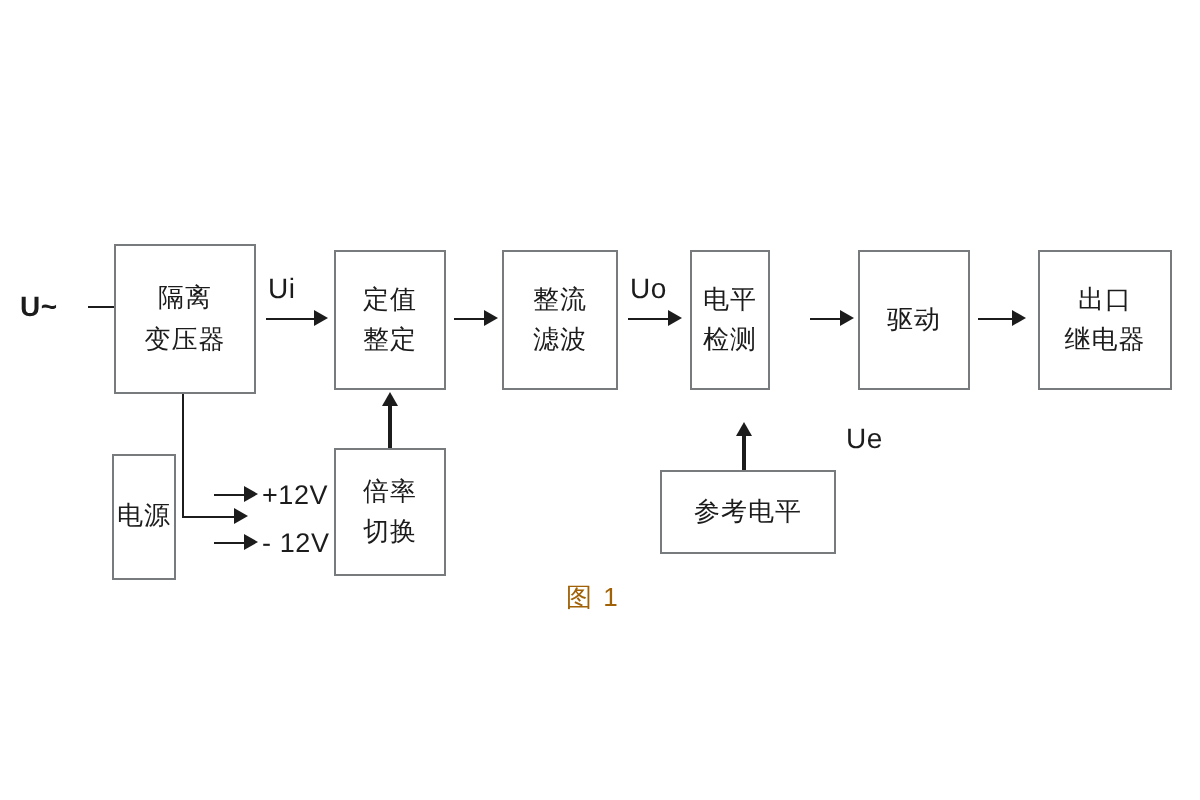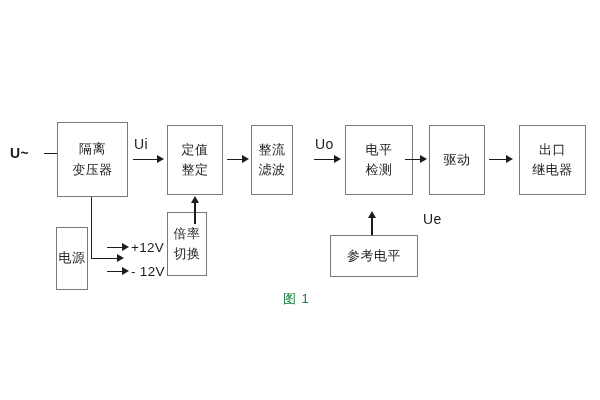--- a/index.html
+++ b/index.html
@@ -55,21 +55,21 @@
   }
   .lbl {
     position: absolute;
     color: #1c1c1c;
     font-size: 14px;
     white-space: nowrap;
     letter-spacing: 0.3px;
   }
   .lbl-cn {
     position: absolute;
-    color: #15803d;
+    color: #a16207;
     font-size: 13px;
     white-space: nowrap;
     letter-spacing: 1px;
     text-align: right;
   }
 </style>
 </head>
 <body>
 
 <div id="canvas">
@@ -89,26 +89,26 @@
   <div class="box" style="left:57px; top:122px; width:71px; height:75px;text-align:center;">
     <span class="line">隔离</span>
     <span class="line">变压器</span>
   </div>
 
   <div class="box" style="left:167px; top:125px; width:56px; height:70px;">
     <span class="line">定值</span>
     <span class="line">整定</span>
   </div>
 
-  <div class="box" style="left:251px; top:125px; width:42px; height:70px;">
+  <div class="box" style="left:251px; top:125px; width:58px; height:70px;">
     <span class="line">整流</span>
     <span class="line">滤波</span>
   </div>
 
-  <div class="box" style="left:345px; top:125px; width:68px; height:70px;">
+  <div class="box" style="left:345px; top:125px; width:40px; height:70px;">
     <span class="line">电平</span>
     <span class="line">检测</span>
   </div>
 
   <div class="box" style="left:429px; top:125px; width:56px; height:70px;">
     <span class="line">驱动</span>
   </div>
 
   <div class="box" style="left:519px; top:125px; width:67px; height:70px;">
     <span class="line">出口</span>
@@ -129,21 +129,21 @@
   <div class="seg h-seg" style="left:405px; top:159px; width:17px;"></div>
   <div class="arrow-r" style="left:420px; top:155.4px;"></div>
 
   <div class="seg h-seg" style="left:489px; top:159px; width:19px;"></div>
   <div class="arrow-r" style="left:506px; top:155.4px;"></div>
 
   <div class="box" style="left:56px; top:227px; width:32px; height:63px; justify-content:center;">
     <span class="line">电源</span>
   </div>
 
-  <div class="box" style="left:167px; top:212px; width:40px; height:64px;">
+  <div class="box" style="left:167px; top:224px; width:56px; height:64px;">
     <span class="line">倍率</span>
     <span class="line">切换</span>
   </div>
 
   <div class="box" style="left:330px; top:235px; width:88px; height:42px;">
     <span class="line">参考电平</span>
   </div>
 
   <div class="seg h-seg" style="left:107px; top:247px; width:17px;"></div>
   <div class="arrow-r" style="left:122px; top:243.4px;"></div>

